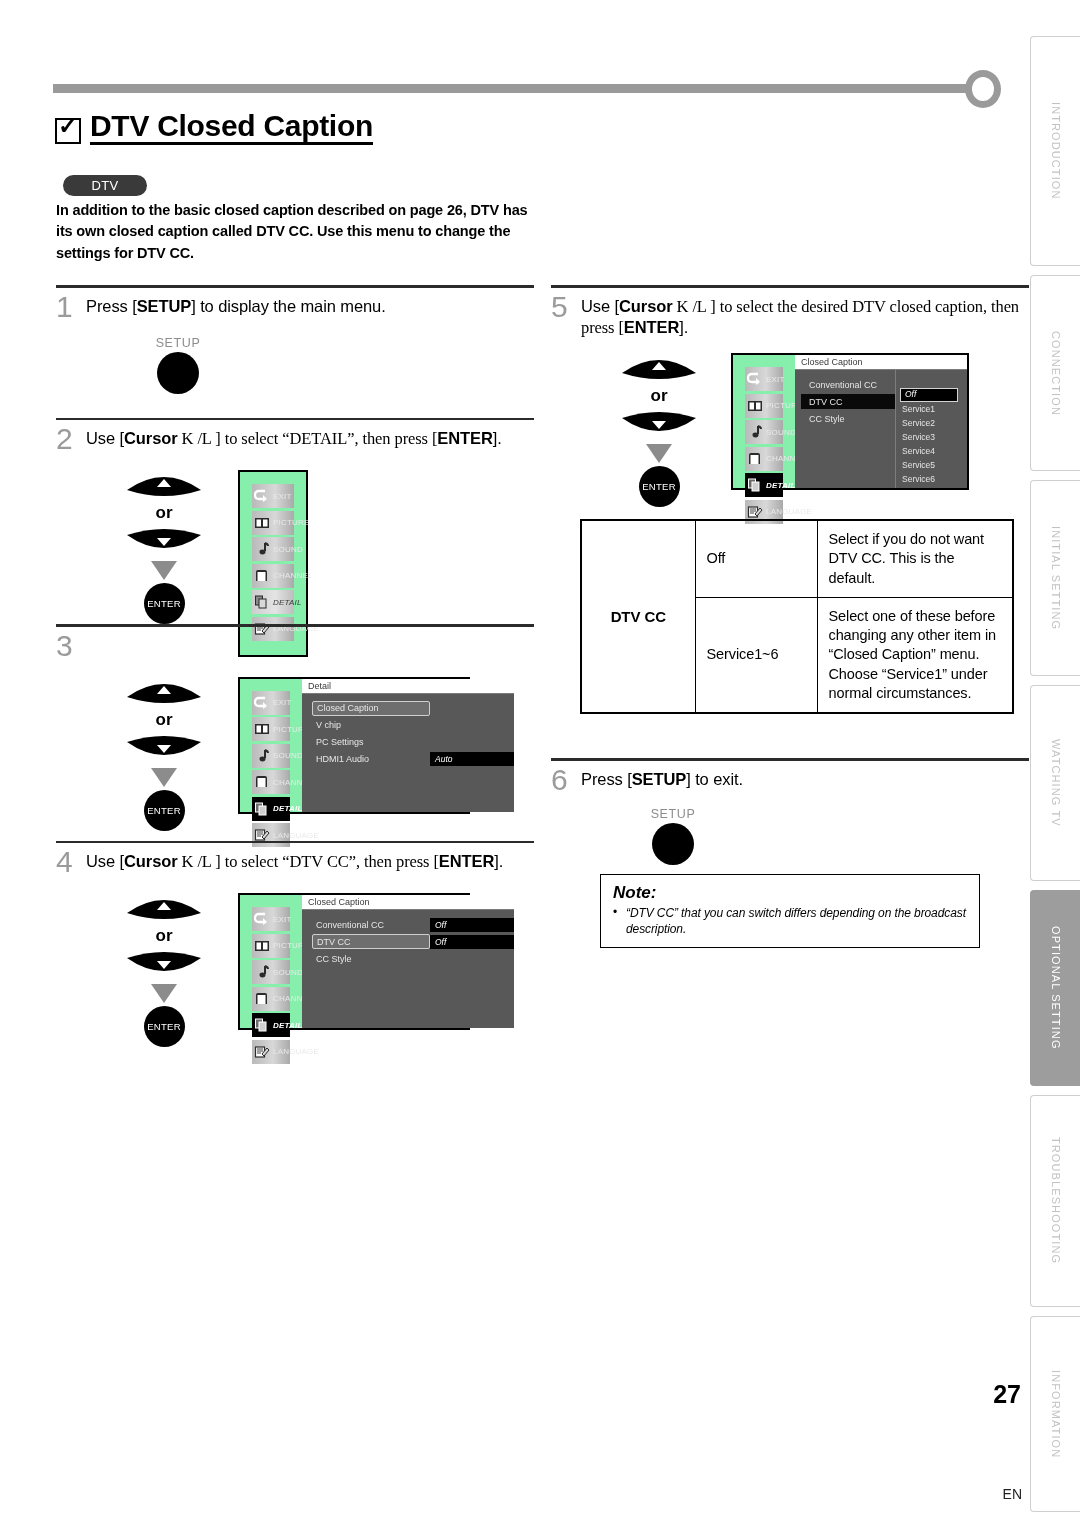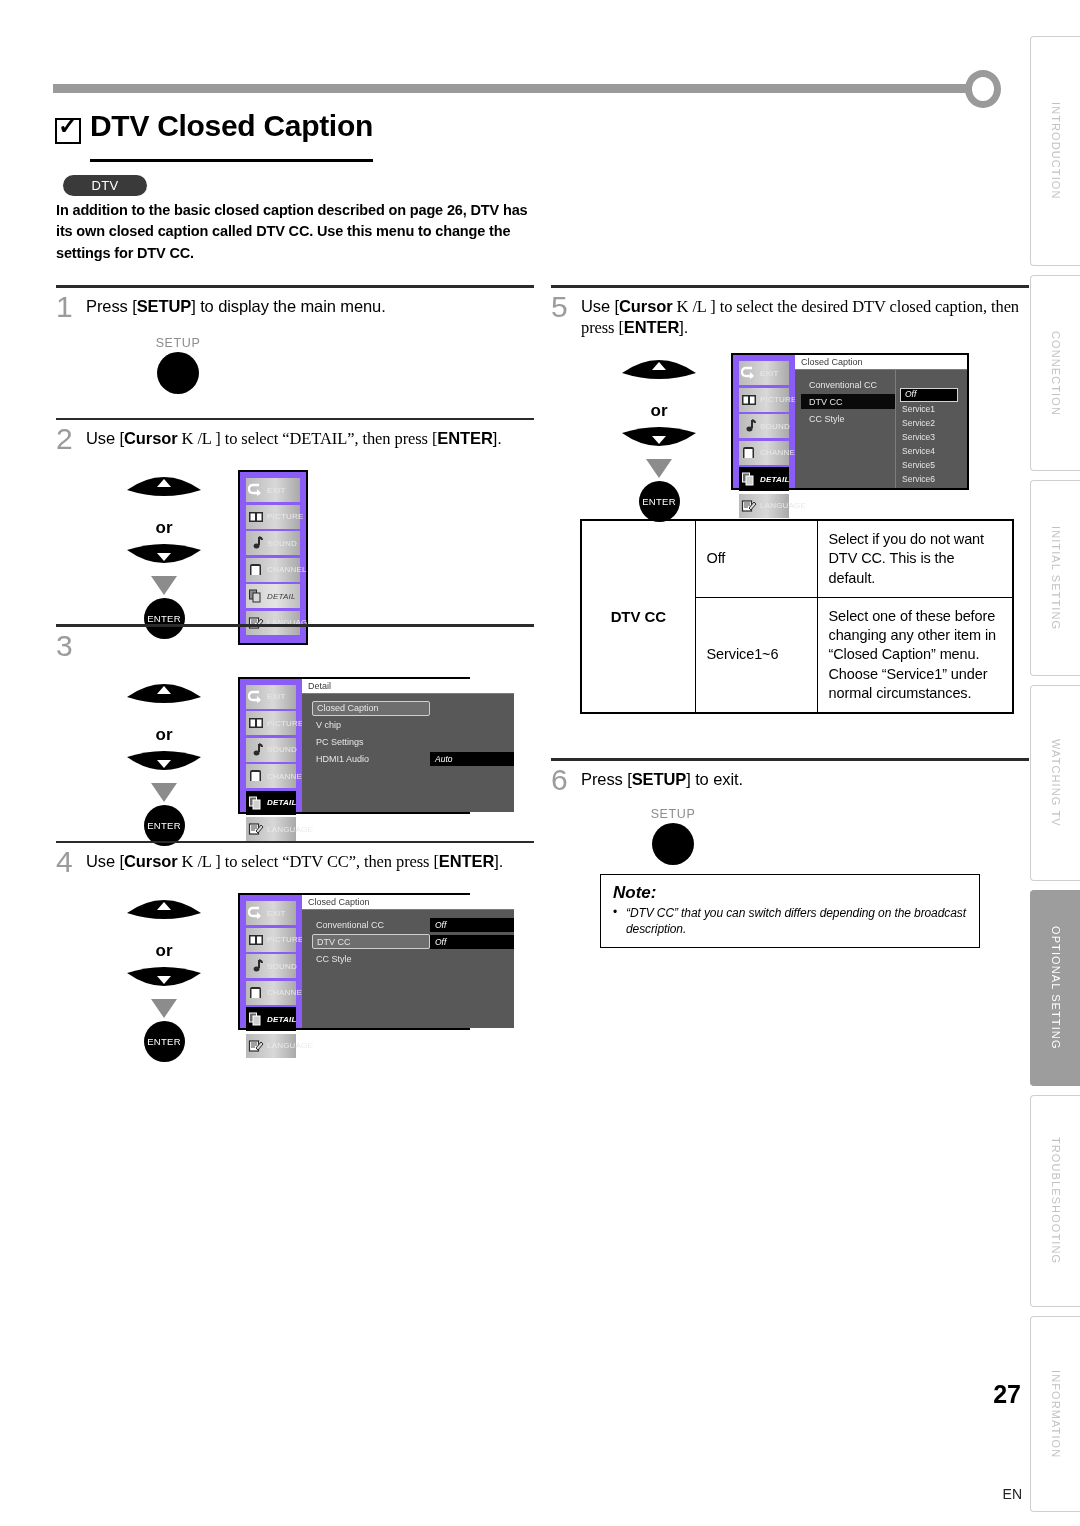--- a/index.html
+++ b/index.html
@@ -16,21 +16,21 @@
   .topbar { position: absolute; left: 53px; top: 84px; width: 925px; height: 9px; background: #9a9a9a; }
   .topring { position: absolute; left: 965px; top: 70px; width: 36px; height: 38px;
              border: 7px solid #9a9a9a; border-radius: 50%; background: #fff; }
 
   
   .title-row { position: absolute; left: 55px; top: 110px; display: flex; align-items: flex-start; }
   .chkbox { width: 26px; height: 26px; border: 2.5px solid #000; margin-top: 8px; margin-right: 9px;
             position: relative; flex: none; }
   .chkbox::after { content: "✓"; position: absolute; left: 1px; top: -7px; font-size: 24px; font-weight: bold; line-height: 26px; }
   .title-txt { font-size: 30px; font-weight: bold; letter-spacing: -0.3px; border-bottom: 3px solid #000;
-               padding-bottom: 17px; line-height: 1.05; }
+               padding-bottom: 0; line-height: 1.05; }
 
   
   .dtv-badge { position: absolute; left: 63px; top: 175px; width: 84px; height: 21px;
                background: #3a3a3a; border-radius: 11px; color: #fff; font-size: 13px;
                display: flex; align-items: center; justify-content: center; letter-spacing: 0.4px; }
 
   
   .intro { position: absolute; left: 56px; top: 200px; width: 480px; font-size: 14.5px;
            font-weight: bold; line-height: 1.47; letter-spacing: -0.15px; }
 
@@ -50,30 +50,30 @@
 
   
   .keys { position: relative; }
   .setup-key { position: relative; width: 120px; text-align: center; }
   .setup-lbl { font-size: 12.5px; color: #8d8d8d; letter-spacing: 0.6px; }
   .dot { width: 42px; height: 42px; border-radius: 50%; background: #000; margin: 2px auto 0; }
 
   .cursorpad { width: 120px; text-align: center; }
   .cbtn { width: 78px; height: 26px; margin: 0 auto; position: relative; }
   .cbtn svg { display: block; }
-  .or { font-size: 17px; font-weight: bold; margin: 22px 0 6px; }
+  .or { font-size: 17px; font-weight: bold; margin: 7px 0 6px; }
   .dnarrow { width: 0; height: 0; border-left: 13px solid transparent; border-right: 13px solid transparent;
              border-top: 19px solid #8c8c8c; margin: 6px auto 3px; }
   .enter { width: 41px; height: 41px; border-radius: 50%; background: #000; color: #fff;
            font-size: 9.5px; display: flex; align-items: center; justify-content: center; margin: 0 auto;
            letter-spacing: 0.3px; }
 
   
   .osd { border: 2.5px solid #000; background: #585858; display: flex; }
-  .osd-side { width: 62px; background: #8b5cf6; flex: none; padding: 6px; }
+  .osd-side { width: 62px; background: #86efac; flex: none; padding: 12px; }
   .osd-item { height: 24px; margin-bottom: 2.5px; display: flex; align-items: center;
               font-size: 8px; color: #e9e9e9; letter-spacing: 0.2px; padding-left: 2px;
               background: linear-gradient(to right,#b9b9b9,#d8d8d8 55%,#a9a9a9); }
   .osd-item.sel { background: #000; color: #fff; font-style: italic; font-weight: bold; }
   .osd-ico { width: 16px; height: 16px; margin-right: 3px; flex: none; }
   .osd-body { flex: 1; background: #585858; position: relative; }
   .osd-title { background: #fff; color: #3a3a3a; font-size: 9px; height: 15px; line-height: 15px;
                padding-left: 6px; border-bottom: 1px solid #7c7c7c; }
   .osd-rows { padding: 7px 0 0 10px; }
   .osd-row { height: 15px; display: flex; align-items: center; font-size: 9px; color: #e6e6e6;

